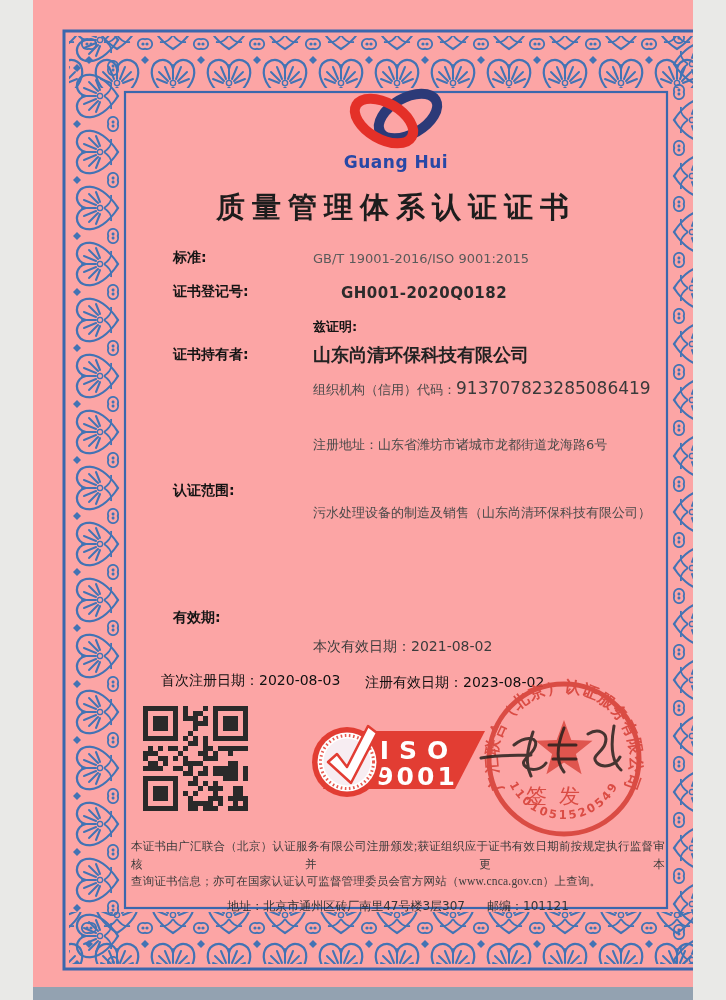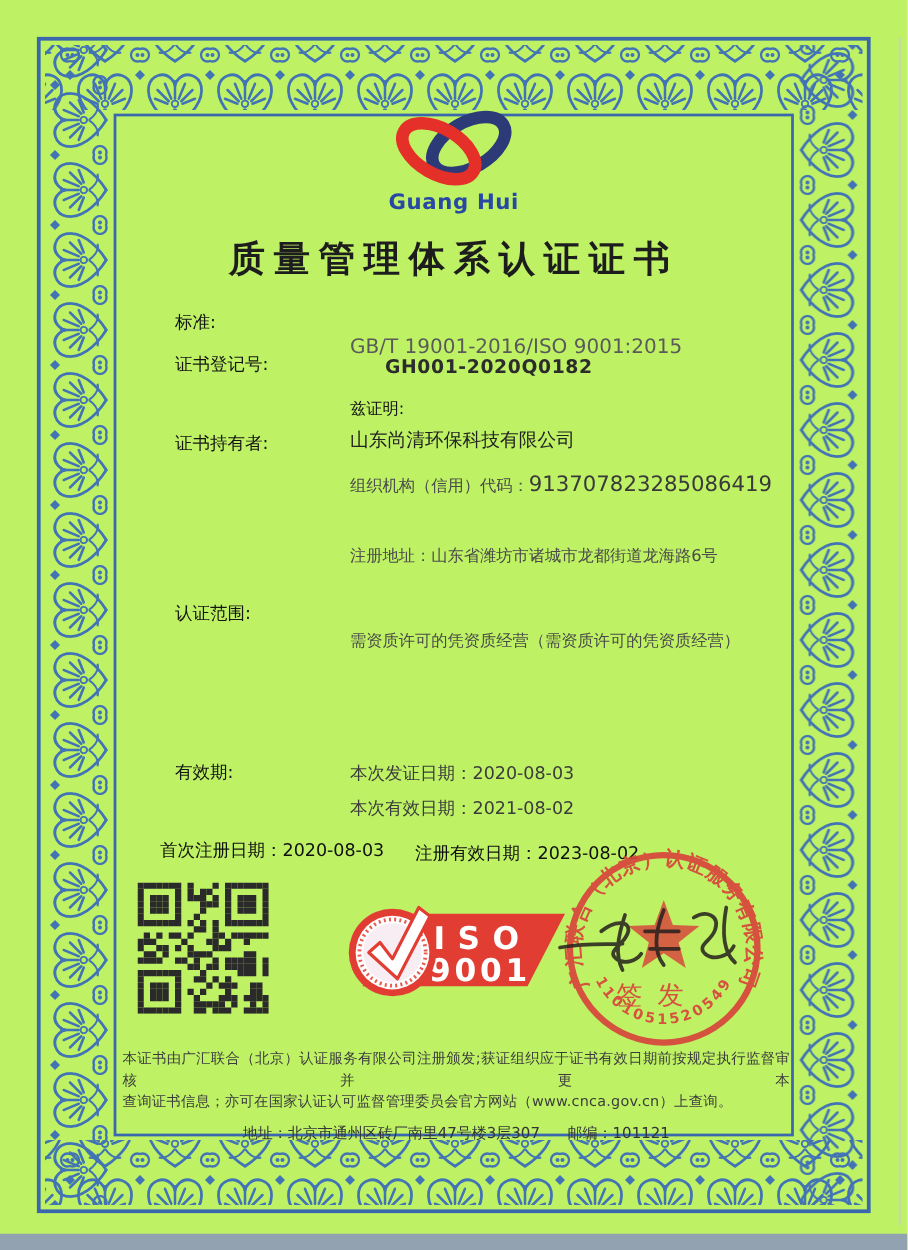--- a/index.html
+++ b/index.html
@@ -1,32 +1,32 @@
 <!DOCTYPE html>
 <html><head>
 <meta charset="utf-8">
 <style>
   html,body{margin:0;padding:0;background:#e9e9e7;}
-  .cert{position:relative;width:726px;height:1000px;margin:0 auto;background:#bef264;overflow:hidden;
+  .cert{position:relative;width:660px;height:1000px;margin:0 auto;background:#fca5a5;overflow:hidden;
         font-family:"DejaVu Sans","Liberation Sans",sans-serif;color:#222;}
   .abs{position:absolute;}
   .center{left:0;width:726px;text-align:center;}
-  .label{font-weight:normal;font-size:14px;color:#141414;}
+  .label{font-weight:bold;font-size:14px;color:#141414;}
   .value{font-size:13px;color:#4a4a4a;margin-top:20px;}
-  .value-sm{font-size:16px;color:#5a5a5a;margin-top:16px;}
+  .value-sm{font-size:13px;color:#5a5a5a;}
   .title{font-size:29px;font-weight:bold;letter-spacing:7px;color:#1d1d1d;}
   .logo-text{font-size:17px;font-weight:bold;color:#2848a6;letter-spacing:.5px;}
   .regno{font-size:15px;font-weight:bold;color:#2c2c2c;letter-spacing:.5px;margin-left:28px;}
-  .company{font-size:15px;font-weight:normal;color:#222;}
+  .company{font-size:18px;font-weight:bold;color:#222;}
   .code-label{font-size:13px;color:#4a4a4a;}
   .code-value{font-size:17px;color:#3a3a3a;}
   .audit{font-size:13.5px;color:#4a4a4a;line-height:25px;}
   .vdate{font-size:14px;color:#3c3c3c;}
   .bolddate{font-size:14px;font-weight:normal;color:#101010;}
-  .footer-line{font-size:11.5px;color:#3c3c3c;line-height:17.5px;letter-spacing:.2px;}
+  .footer-line{font-size:11.5px;color:#3c3c3c;line-height:17.5px;letter-spacing:.2px;font-family:Liberation Serif, serif;}
   .fill{text-align:justify;text-align-last:justify;}
   .addr{font-size:12px;color:#343434;}
   .scan-strip{left:0;top:987px;width:726px;height:13px;background:#93a2b1;}
   .scan-edge{left:719px;top:30px;width:2px;height:950px;background:#c3c9cf;opacity:.6;}
 </style>
 </head>
 <body>
 
 <div class="cert">
 
@@ -87,25 +87,24 @@
   <div class="abs label" style="left:140px;top:346px">证书持有者:</div>
   <div class="abs company" style="left:280px;top:343px">山东尚清环保科技有限公司</div>
 
   <div class="abs" style="left:280px;top:378px">
     <span class="code-label">组织机构（信用）代码：</span><span class="code-value">913707823285086419</span>
   </div>
 
   <div class="abs value" style="left:280px;top:416px">注册地址：山东省潍坊市诸城市龙都街道龙海路6号</div>
 
   <div class="abs label" style="left:140px;top:482px">认证范围:</div>
-  <div class="abs value" style="left:280px;top:484px">需资质许可的凭资质经营（需资质许可的凭资质经营）</div>
+  <div class="abs value" style="left:280px;top:484px">污水处理设备的制造及销售（山东尚清环保科技有限公司）</div>
 
 
   <div class="abs label" style="left:140px;top:609px">有效期:</div>
-  <div class="abs vdate" style="left:280px;top:610px">本次发证日期：2020-08-03</div>
   <div class="abs vdate" style="left:280px;top:638px">本次有效日期：2021-08-02</div>
 
   <div class="abs bolddate" style="left:128px;top:672px">首次注册日期：2020-08-03</div>
   <div class="abs bolddate" style="left:332px;top:674px">注册有效日期：2023-08-02</div>
 
   <div class="abs" id="qr" style="left:110px;top:706px;width:105px;height:105px"><svg width="105" height="105">
         <rect x="40" y="0" width="5" height="5" fill="#2a2a2a"></rect>
         <rect x="60" y="0" width="5" height="5" fill="#2a2a2a"></rect>
         <rect x="40" y="5" width="5" height="5" fill="#2a2a2a"></rect>
         <rect x="50" y="5" width="5" height="5" fill="#2a2a2a"></rect>

